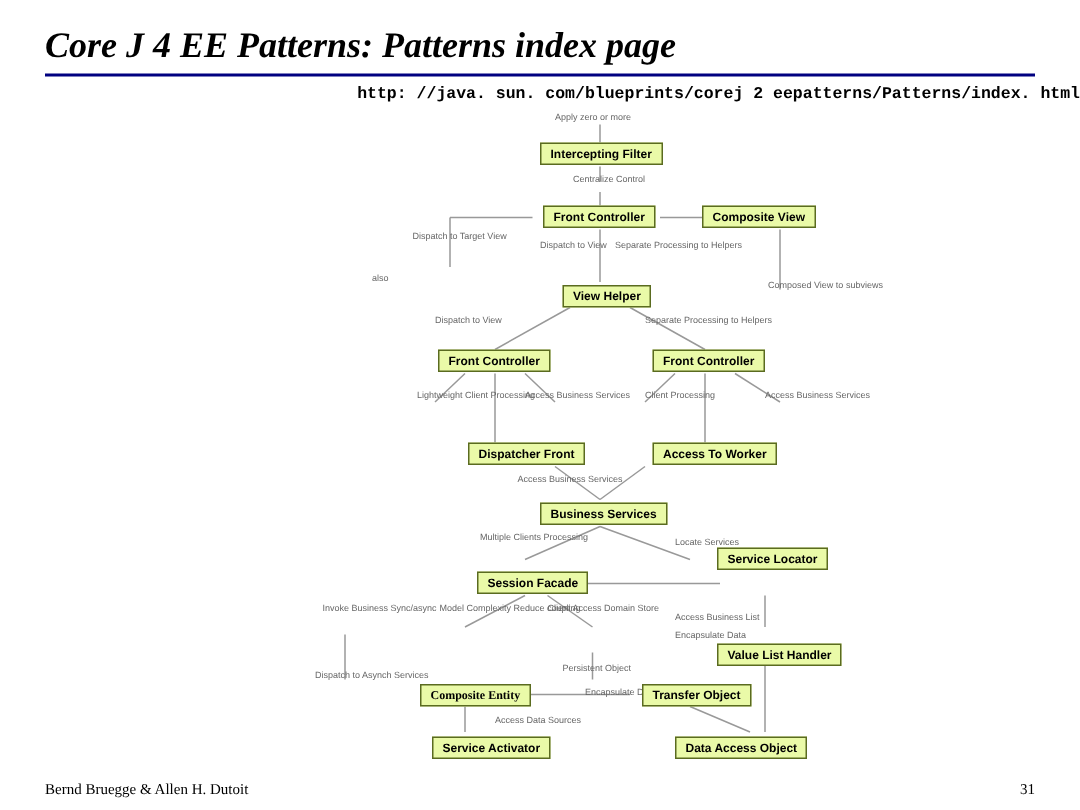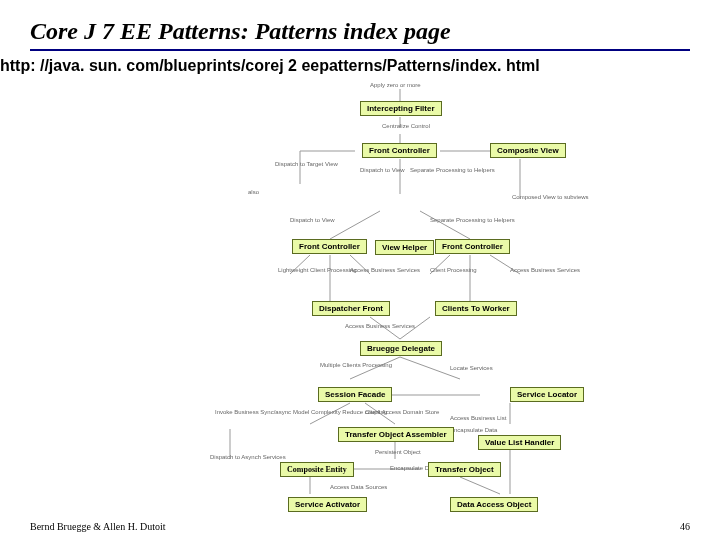--- a/index.html
+++ b/index.html
@@ -17,24 +17,24 @@
     font-weight: bold;
     color: #000;
     padding: 18px 0 4px 30px;
   }
   .underline {
     height: 2px;
     background: #000080;
     margin: 0 30px 6px 30px;
   }
   .url {
-    text-align: left;
+    text-align: right;
     font-weight: bold;
-    font-size: 16px;
-    font-family: Liberation Sans, sans-serif;
+    font-size: 11px;
+    font-family: Liberation Mono, monospace;
     color: #000;
     margin-bottom: 4px;
   }
   .diagram-area {
     position: relative;
     width: 100%;
     height: 430px;
   }
   .node {
     position: absolute;
@@ -75,21 +75,21 @@
     top: 0; left: 0;
     width: 100%;
     height: 100%;
     pointer-events: none;
   }
   .conn { stroke: #999; stroke-width: 1; fill: none; }
 </style>
 </head>
 <body>
 
-<div class="title">Core J 7 EE Patterns: Patterns index page</div>
+<div class="title">Core J 4 EE Patterns: Patterns index page</div>
 <div class="underline"></div>
 <div class="url">http: //java. sun. com/blueprints/corej 2 eepatterns/Patterns/index. html</div>
 
 <div class="diagram-area">
 
 <svg class="connectors" viewBox="0 0 720 430">
 
   <line class="conn" x1="400" y1="10" x2="400" y2="22"></line>
 
   <line class="conn" x1="400" y1="38" x2="400" y2="48"></line>
@@ -192,32 +192,31 @@
 Object</div>
 <div class="label" style="left:390px; top:386px;">Encapsulate
 Data</div>
 <div class="label" style="left:330px; top:405px;">Access Data
 Sources</div>
 <div class="label" style="left:210px; top:375px;">Dispatch to
 Asynch Services</div>
 
 <div class="node" style="left:360px; top:22px;">Intercepting Filter</div>
 <div class="node" style="left:362px; top:64px;">Front Controller</div>
-<div class="node" style="left:490px; top:64px;">Composite View</div>
-<div class="node" style="left:375px; top:117px;margin-top:44px;">View Helper</div>
+<div class="node" style="left:468px; top:64px;">Composite View</div>
+<div class="node" style="left:375px; top:117px;">View Helper</div>
 <div class="node" style="left:292px; top:160px;">Front Controller</div>
 <div class="node" style="left:435px; top:160px;">Front Controller</div>
 <div class="node" style="left:312px; top:222px;">Dispatcher Front</div>
-<div class="node" style="left:435px; top:222px;">Clients To Worker</div>
-<div class="node" style="left:360px; top:262px;">Bruegge Delegate</div>
+<div class="node" style="left:435px; top:222px;">Access To Worker</div>
+<div class="node" style="left:360px; top:262px;">Business Services</div>
 <div class="node" style="left:318px; top:308px;">Session Facade</div>
-<div class="node" style="left:478px; top:308px;margin-left:32px;">Service Locator</div>
-<div class="node" style="left:338px; top:348px;">Transfer Object Assembler</div>
+<div class="node" style="left:478px; top:292px;">Service Locator</div>
 <div class="node" style="left:478px; top:356px;">Value List Handler</div>
 <div class="node" style="left:280px; top:383px;font-family:Liberation Serif, serif;">Composite Entity</div>
 <div class="node" style="left:428px; top:383px;">Transfer Object</div>
 <div class="node" style="left:288px; top:418px;">Service Activator</div>
 <div class="node" style="left:450px; top:418px;">Data Access Object</div>
 
 </div>
 
 <div class="footer-left">Bernd Bruegge &amp; Allen H. Dutoit</div>
-<div class="footer-right">46</div>
+<div class="footer-right">31</div>
 
 </body></html>

